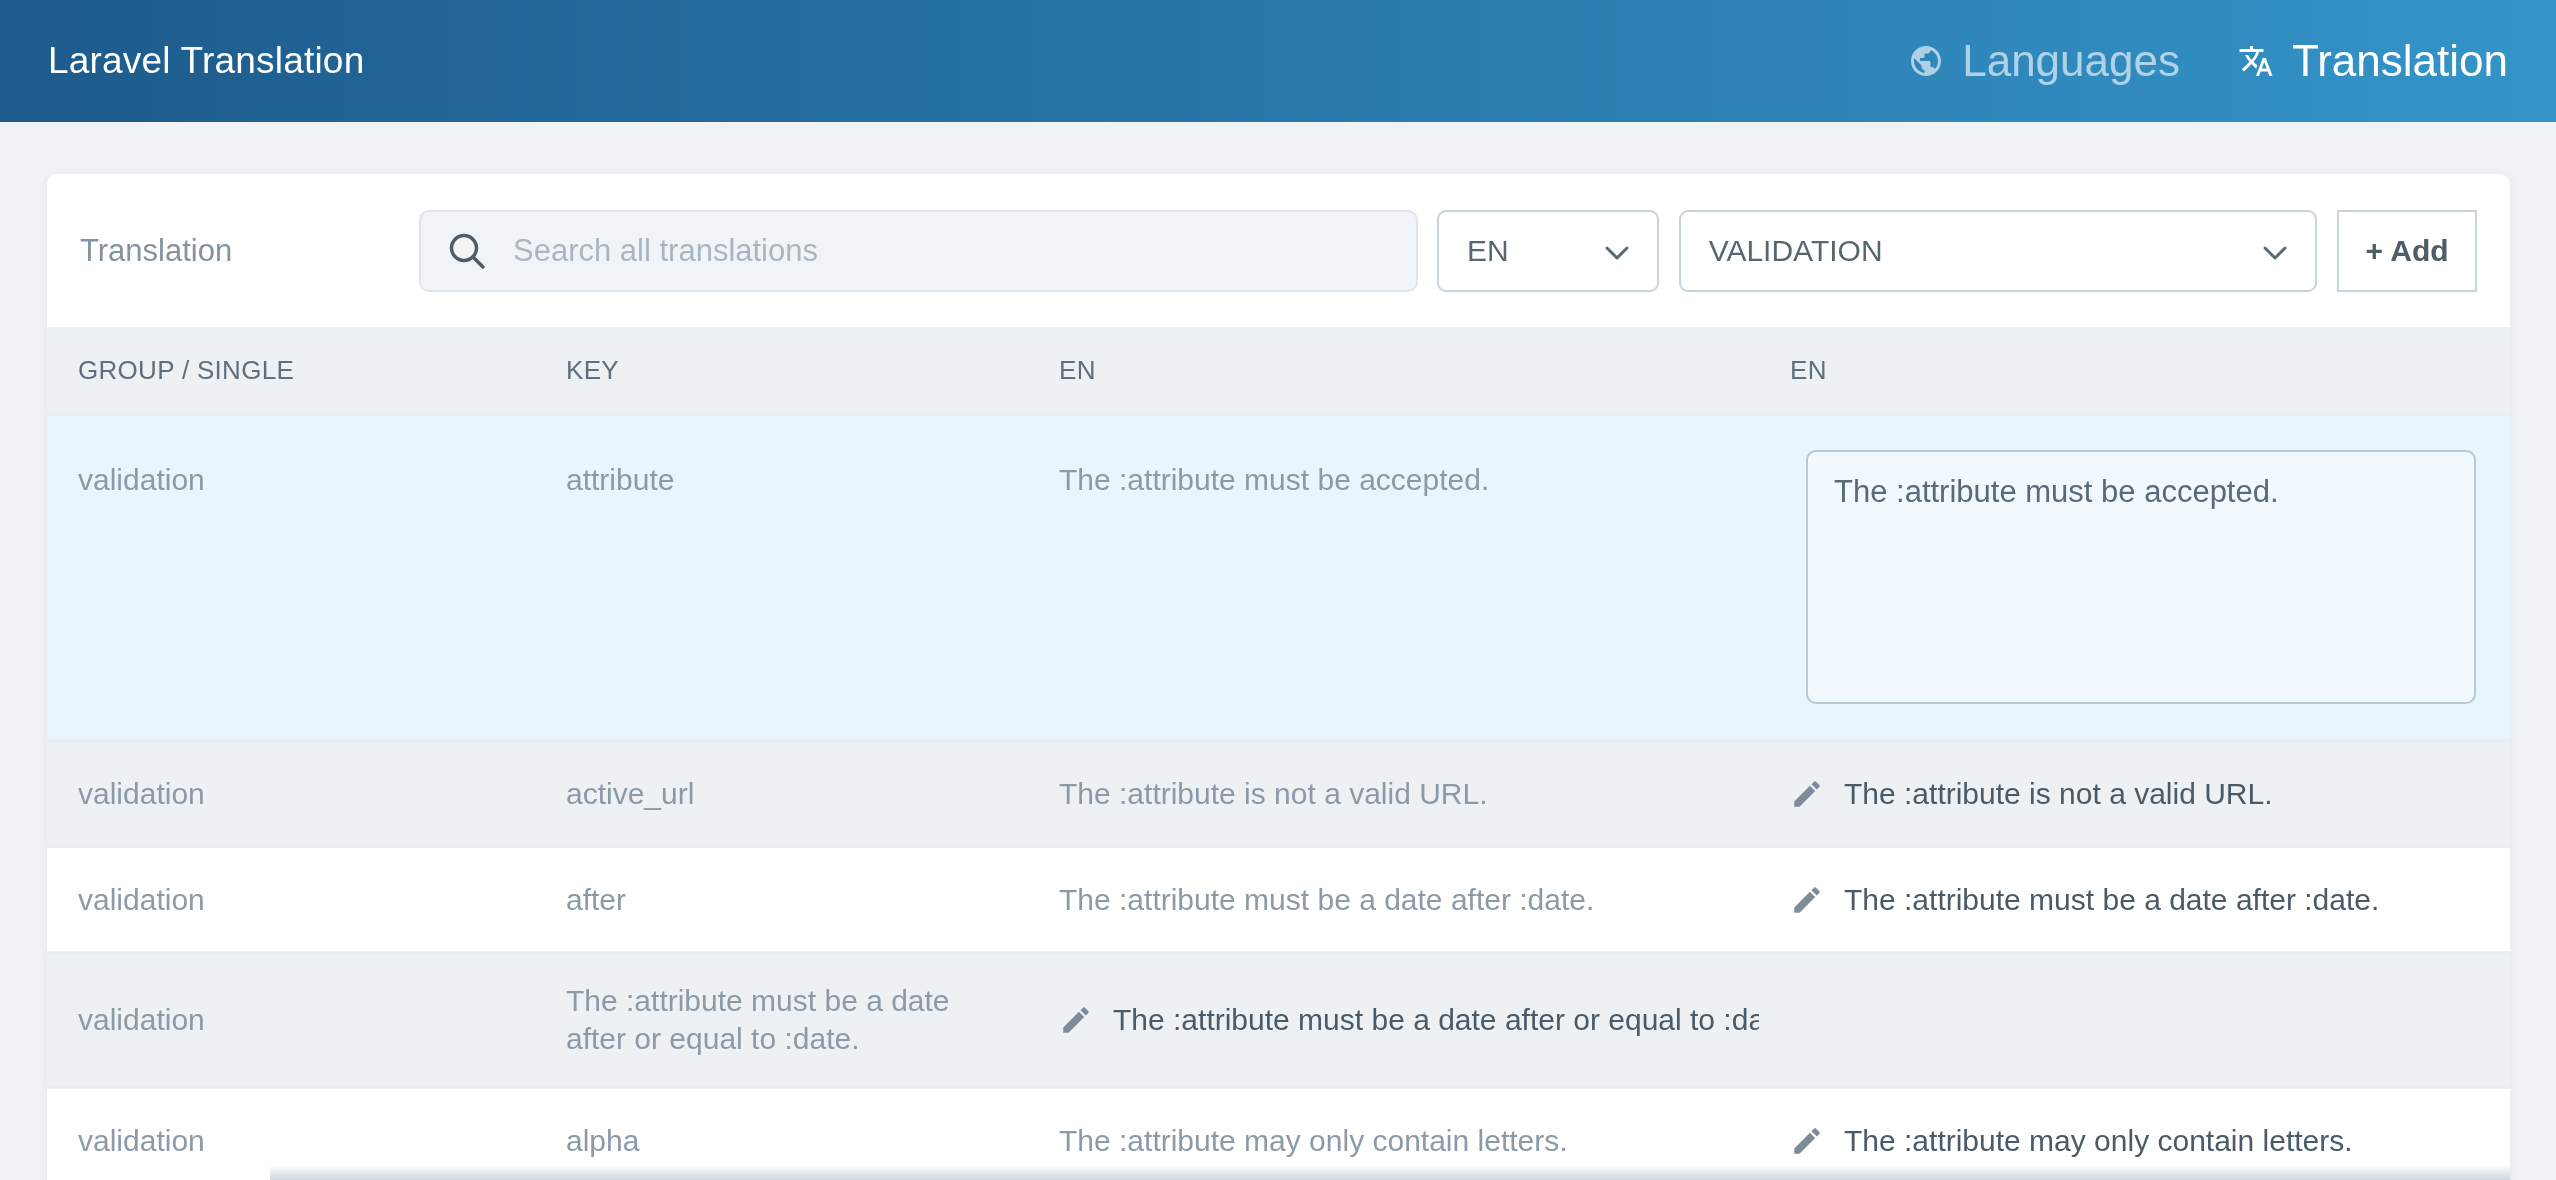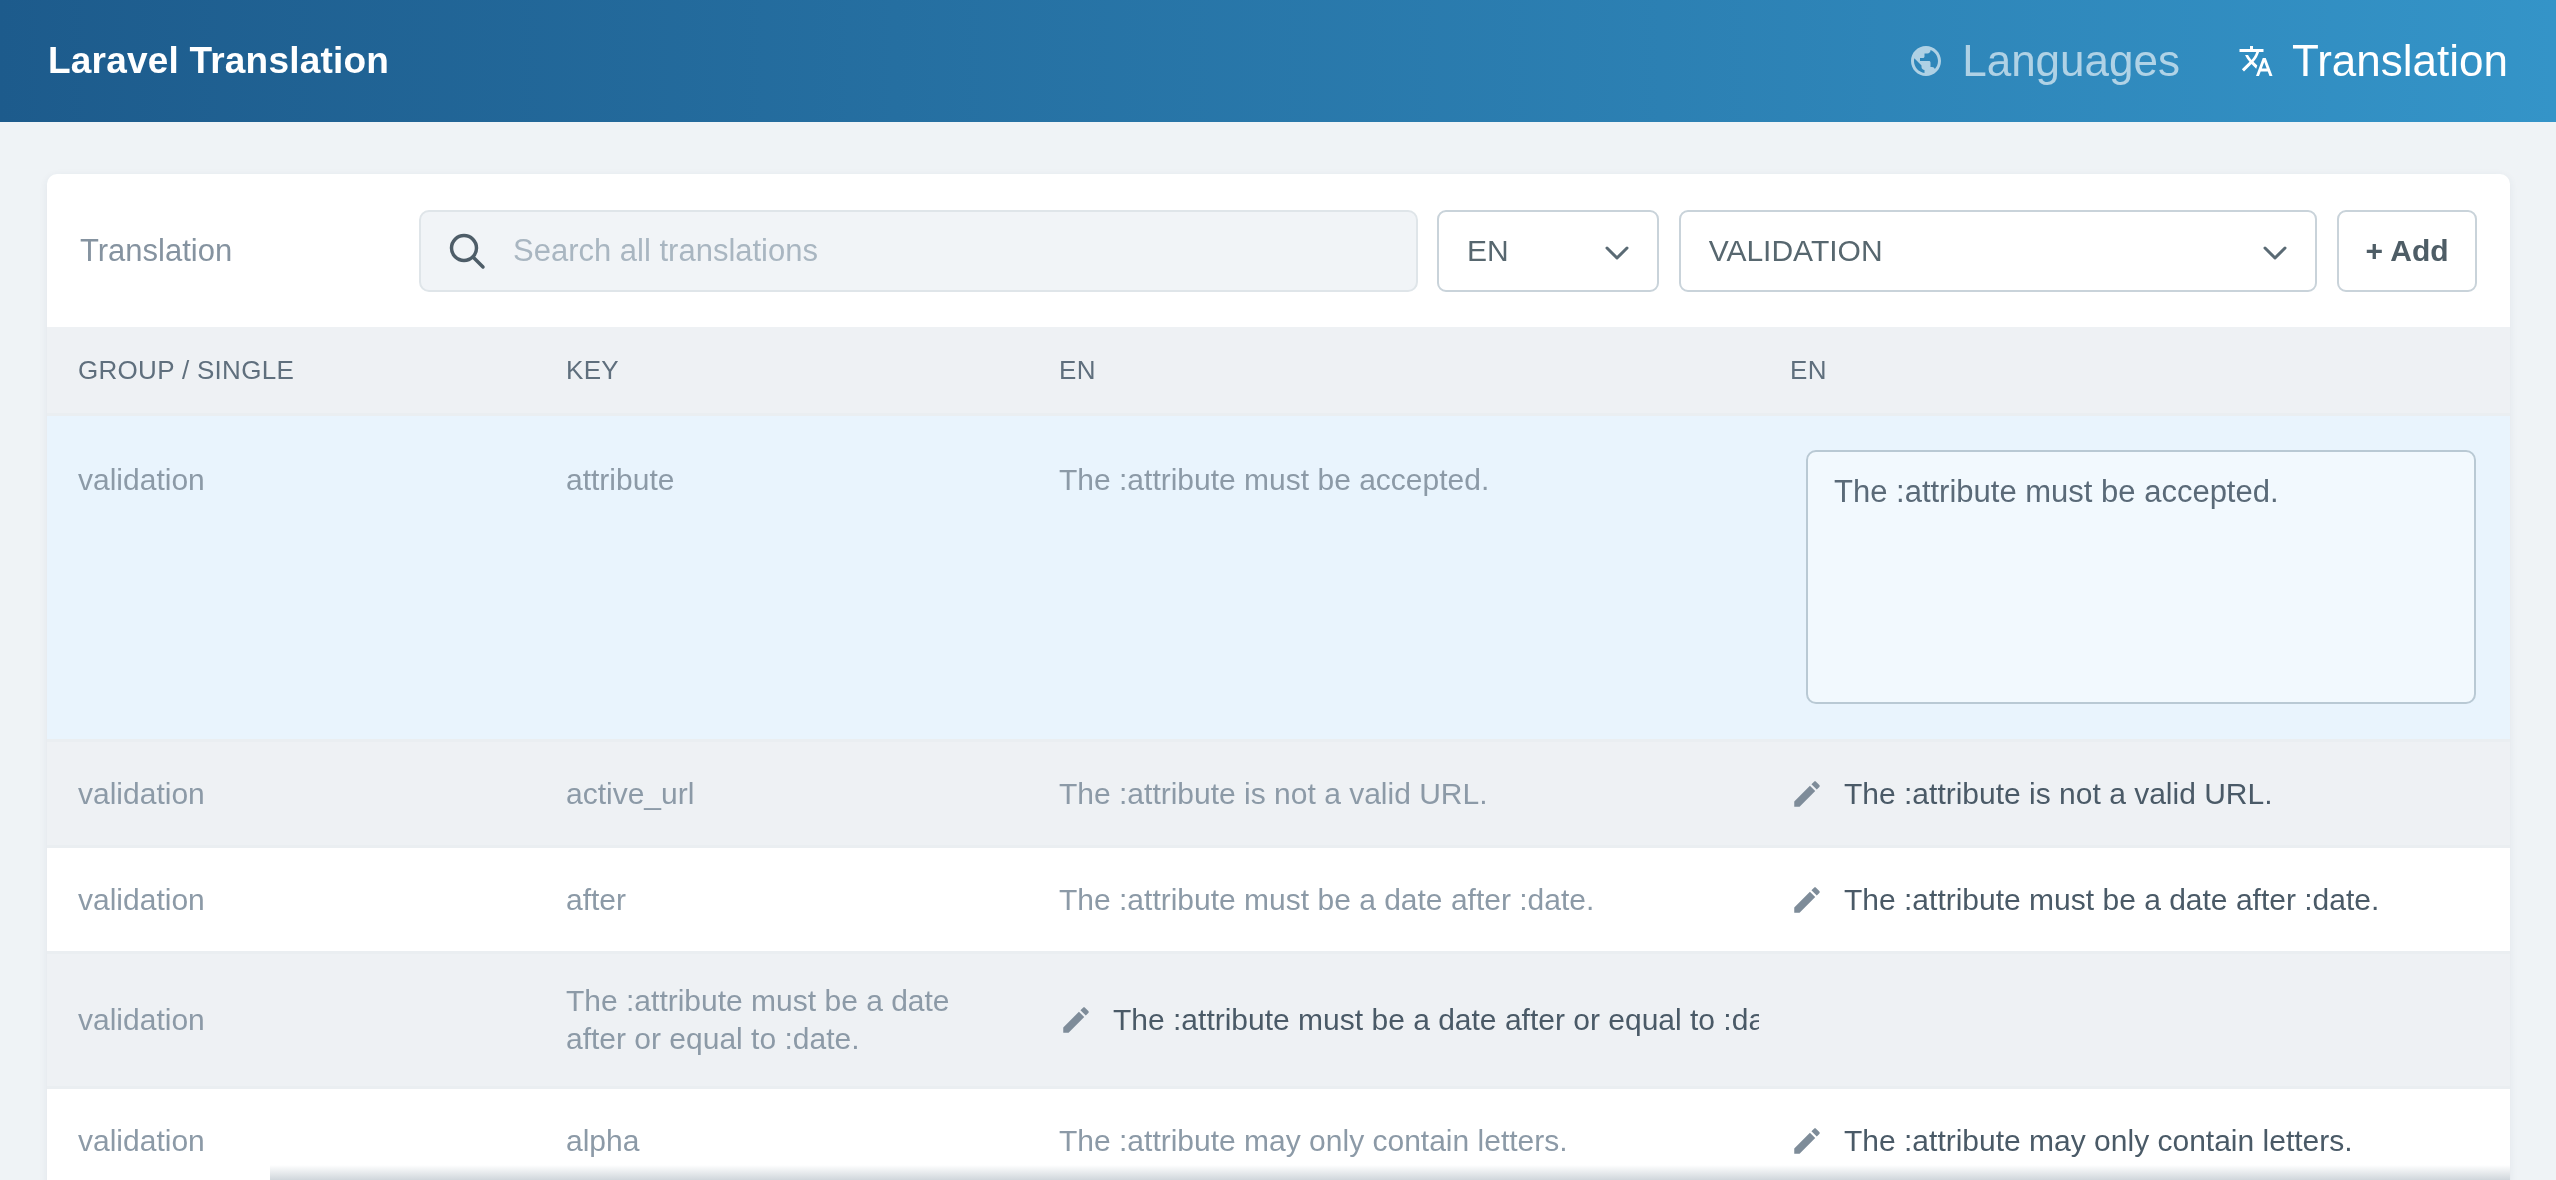--- a/index.html
+++ b/index.html
@@ -20,21 +20,21 @@
     font-family:"Liberation Sans","DejaVu Sans",sans-serif;
     position:relative;
   }
   
   .navbar{
     height:122px;
     background:linear-gradient(90deg,var(--navbar-gradient-start),var(--navbar-gradient-end));
     display:flex;align-items:center;
     padding:0 48px;
   }
-  .brand{color:#fff;font-size:37px;font-weight:700;letter-spacing:.2px}
+  .brand{color:#fff;font-size:37px;font-weight:400;letter-spacing:.2px}
   .nav-links{margin-left:auto;display:flex;align-items:center;gap:58px}
   .nav-link{display:flex;align-items:center;gap:18px;font-size:44px;color:#fff;text-decoration:none;cursor:pointer}
   .nav-link.muted{color:rgba(255,255,255,.62)}
   .nav-link svg{display:block}
   
   .page{padding:52px 46px 0 47px}
   .card{
     background:#fff;border-radius:10px;overflow:hidden;
     box-shadow:0 2px 8px rgba(40,60,80,.07);
     min-height:1006px;
@@ -53,21 +53,21 @@
   .select{
     height:82px;background:#fff;border:2px solid #c9d3da;border-radius:9px;
     display:flex;align-items:center;justify-content:space-between;
     padding:0 28px;font-size:30px;color:#57676f;cursor:pointer;
   }
   .select-locale{width:222px;margin-left:19px}
   .select-group{width:640px;margin-left:20px}
   .select .chev{color:#5a6a74;flex:0 0 auto;margin-left:16px}
   .add-btn{
     width:140px;height:82px;margin-left:20px;
-    background:#fff;border:2px solid #c9d3da;border-radius:9px;
+    background:#fff;border:2px solid #c9d3da;border-radius:0;
     font-size:30px;font-weight:700;color:#4e5d66;cursor:pointer;
     font-family:inherit;
   }
   
   .thead,.row{display:grid;grid-template-columns:488px 493px 731px 1fr}
   .thead{background:var(--alt-row-bg);height:86px}
   .th{display:flex;align-items:center;padding-left:31px;font-size:26px;color:var(--header-text);letter-spacing:.3px}
   .row{border-top:3px solid #eaeef1;background:#fff;cursor:pointer}
   .row.alt{background:var(--alt-row-bg)}
   .row.selected{background:var(--selected-row-bg);min-height:326px}

